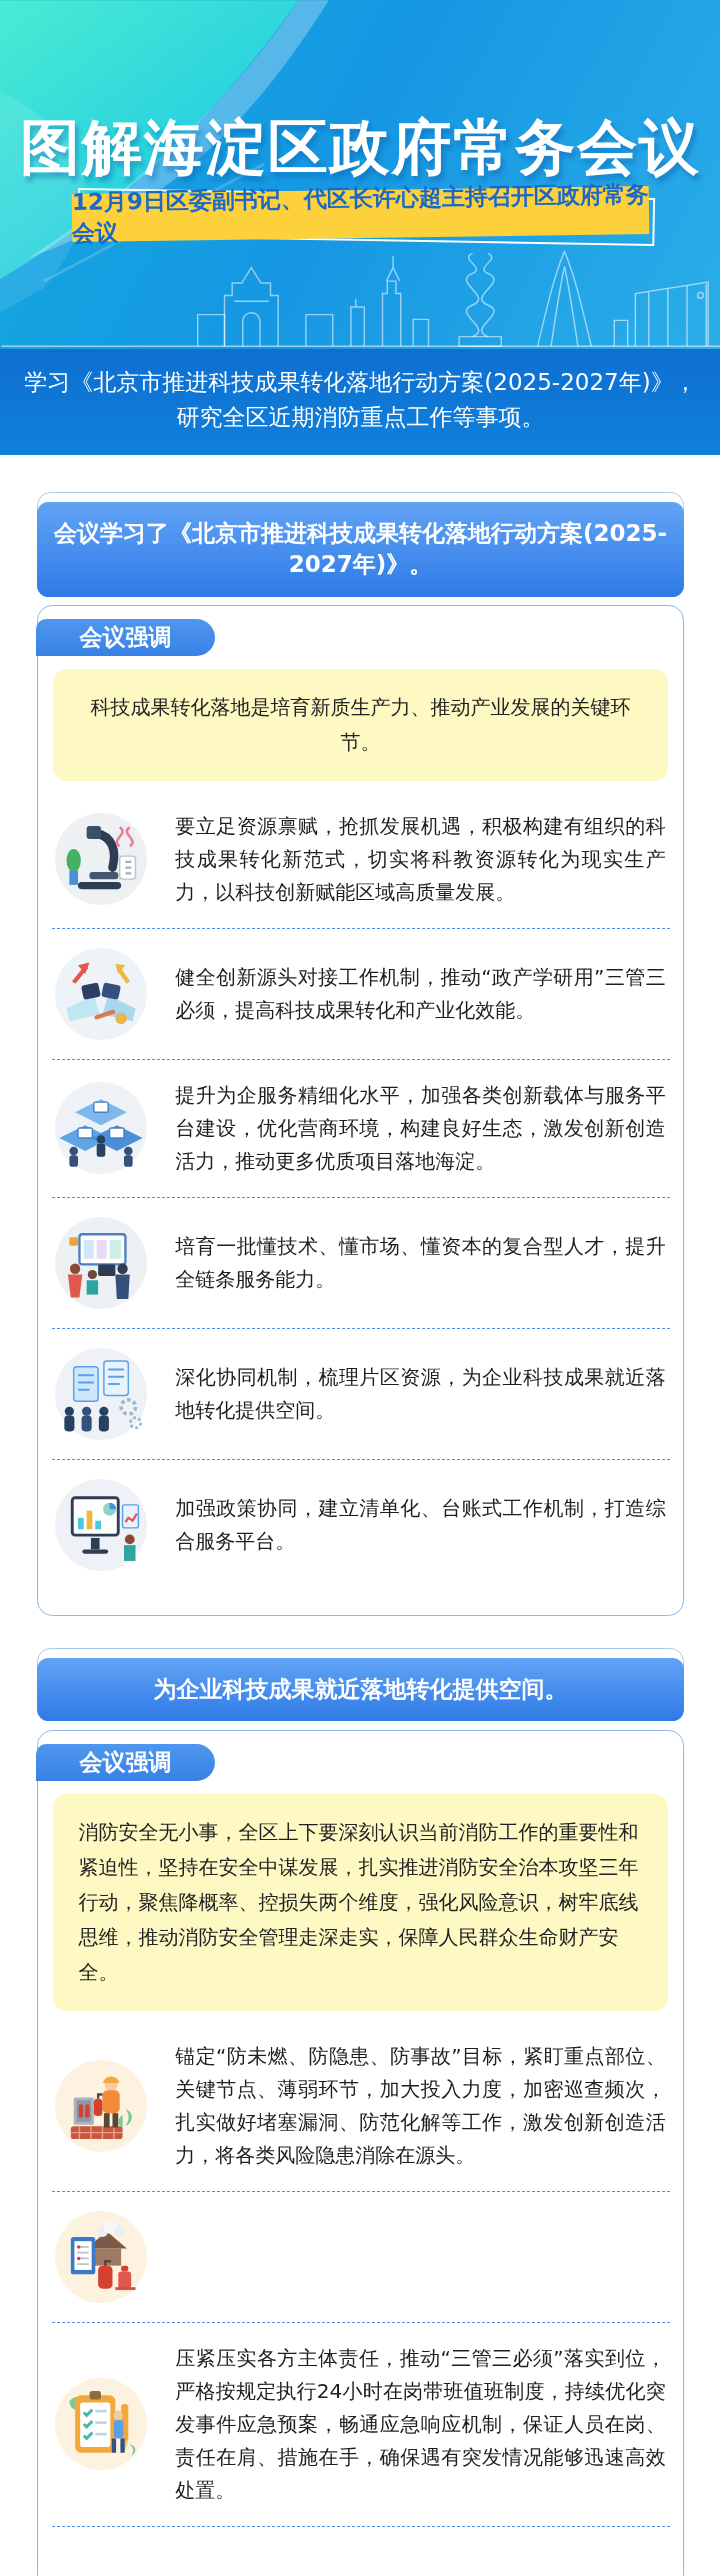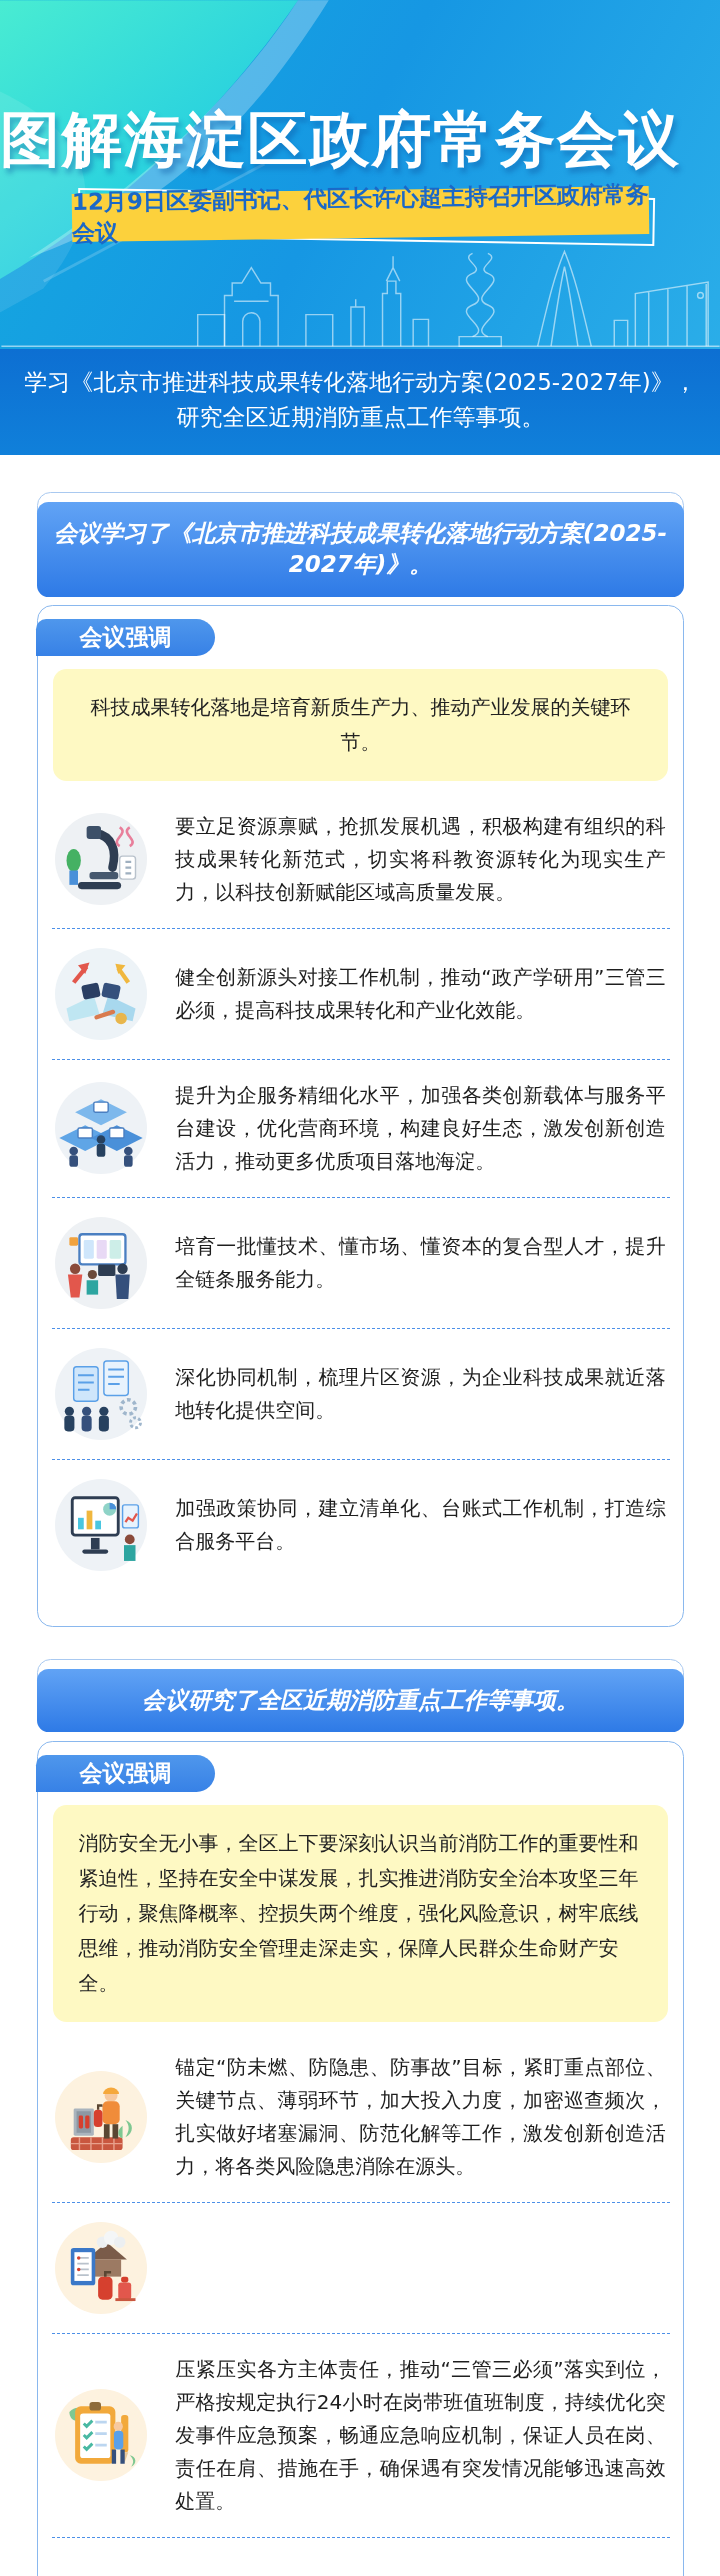--- a/index.html
+++ b/index.html
@@ -3,49 +3,49 @@
 <meta charset="utf-8">
 <style>
   * { margin:0; padding:0; box-sizing:border-box; }
   body { background:#dfe6ec; font-family:"DejaVu Sans","Liberation Sans",sans-serif; }
   .page { width:721px; height:2576px; margin:0 auto; background:#ffffff; position:relative; overflow:hidden; }
 
   
   .hero { position:relative; height:455px; overflow:hidden;
           background:linear-gradient(118deg,#14aadf 0%,#1697e3 45%,#2db0e9 100%); }
   .hero-decor { position:absolute; inset:0; width:100%; height:100%; }
-  .hero-title { position:absolute; top:100px; left:0; width:100%; 
+  .hero-title { position:absolute; top:108px; left:0; width:100%; text-align:center;
                 color:#ffffff; font-size:60px; font-weight:bold; letter-spacing:1.9px;
                 text-shadow:2.9px 4.8px 4.8px rgba(13,82,160,.40); }
   .sub-wrap { position:absolute; top:190px; left:72px; width:577px; height:48px;
               transform:rotate(-0.8deg); }
   .sub-frame { position:absolute; inset:0; border:2.9px solid #ffffff;
                transform:rotate(1.8deg) translate(5.8px,2.9px); }
   .sub-banner { position:absolute; inset:0; background:#fcd13c; display:flex;
                 align-items:center; justify-content:center;
                 color:#1a68c8; font-size:23px; font-weight:bold; }
   .skyline { position:absolute; left:0; bottom:104px; width:721px; height:113px; }
   .band { position:absolute; left:0; bottom:0; width:100%; height:106px;
           background:linear-gradient(180deg,#0d6fd2,#1080da); color:#ffffff;
           text-align:center; padding-top:16.3px; font-weight:normal; }
   .band-line { font-size:23px; line-height:35px; }
 
   
   .content { background:#ffffff; padding:0 37px; }
 
-  .banner-wrap { position:relative; margin-top:42px;font-style:italic; }
+  .banner-wrap { position:relative; margin-top:42px; }
   .banner-wrap.first { margin-top:47px; }
   .banner-frame { position:absolute; left:0; right:0; top:-9.6px; bottom:5.8px;
                   background:#ffffff; border:1.9px solid #a9c9f0; border-radius:13.5px; }
   .banner { position:relative; background:linear-gradient(180deg,#61a3f5,#2e7ae6);
             border-radius:11.5px; color:#ffffff; font-weight:bold; font-size:23px;
             line-height:31px; text-align:center; padding:16.3px 9.6px; }
 
   .card { margin-top:8.7px; background:#ffffff; border:1.9px solid #8ab8ee;
-          border-radius:15.4px; padding-bottom:36px; position:relative; }
+          border-radius:15.4px; padding-bottom:25px; position:relative; }
   .tab { margin:12.5px 0 0 -1.9px; width:179px; height:37px;
          background:linear-gradient(180deg,#4f97ec,#3781e6);
          border-radius:11.5px 21px 21px 0; color:#ffffff; font-size:23px; font-weight:bold;
          display:flex; align-items:center; justify-content:center; }
   .highlight { margin:13.5px 15.4px 0; background:#fef9c3; border-radius:13.5px;
                padding:21px 25px; color:#222222; font-size:20px; line-height:35px; }
   .highlight.center { text-align:center; }
 
   .items { margin-top:9.6px; }
   .item { display:flex; align-items:center; gap:28px; padding:19px 17.3px; }
@@ -234,21 +234,21 @@
             </svg>
           </div>
           <div class="item-text">加强政策协同，建立清单化、台账式工作机制，打造综合服务平台。</div>
         </div>
 
       </div>
     </div>
 
     <div class="banner-wrap">
       <div class="banner-frame"></div>
-      <div class="banner">会议研究了全区近期消防重点工作等事项。</div>
+      <div class="banner">为企业科技成果就近落地转化提供空间。</div>
     </div>
 
     <div class="card">
       <div class="tab">会议强调</div>
       <div class="highlight">消防安全无小事，全区上下要深刻认识当前消防工作的重要性和紧迫性，坚持在安全中谋发展，扎实推进消防安全治本攻坚三年行动，聚焦降概率、控损失两个维度，强化风险意识，树牢底线思维，推动消防安全管理走深走实，保障人民群众生命财产安全。</div>
       <div class="items">
 
         <div class="item">
           <div class="icon-wrap">
             <svg viewBox="0 0 64 64">

